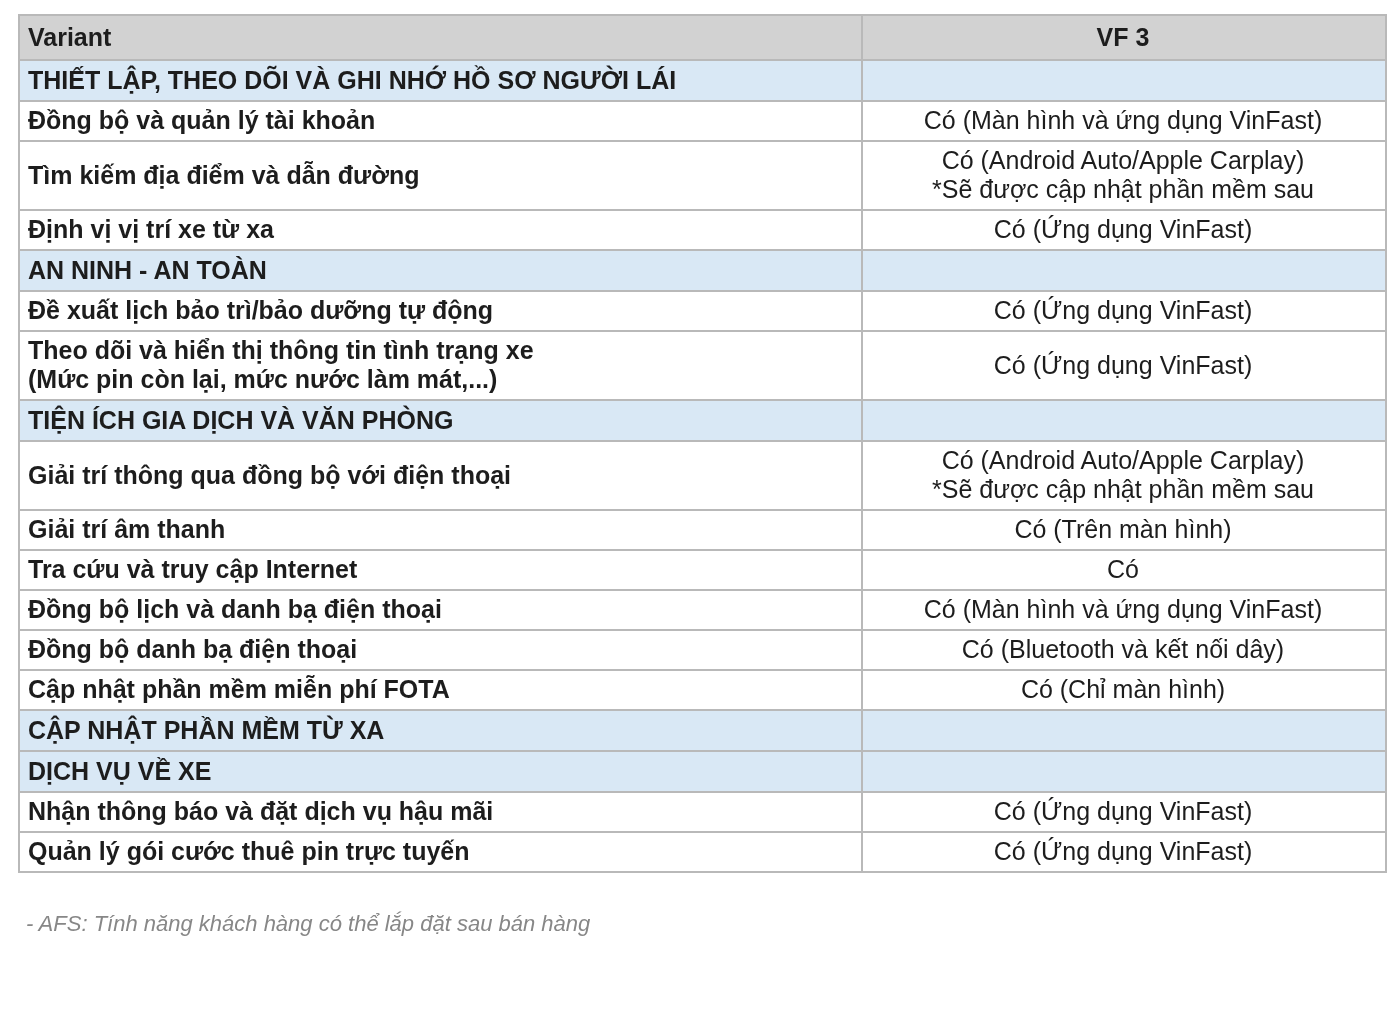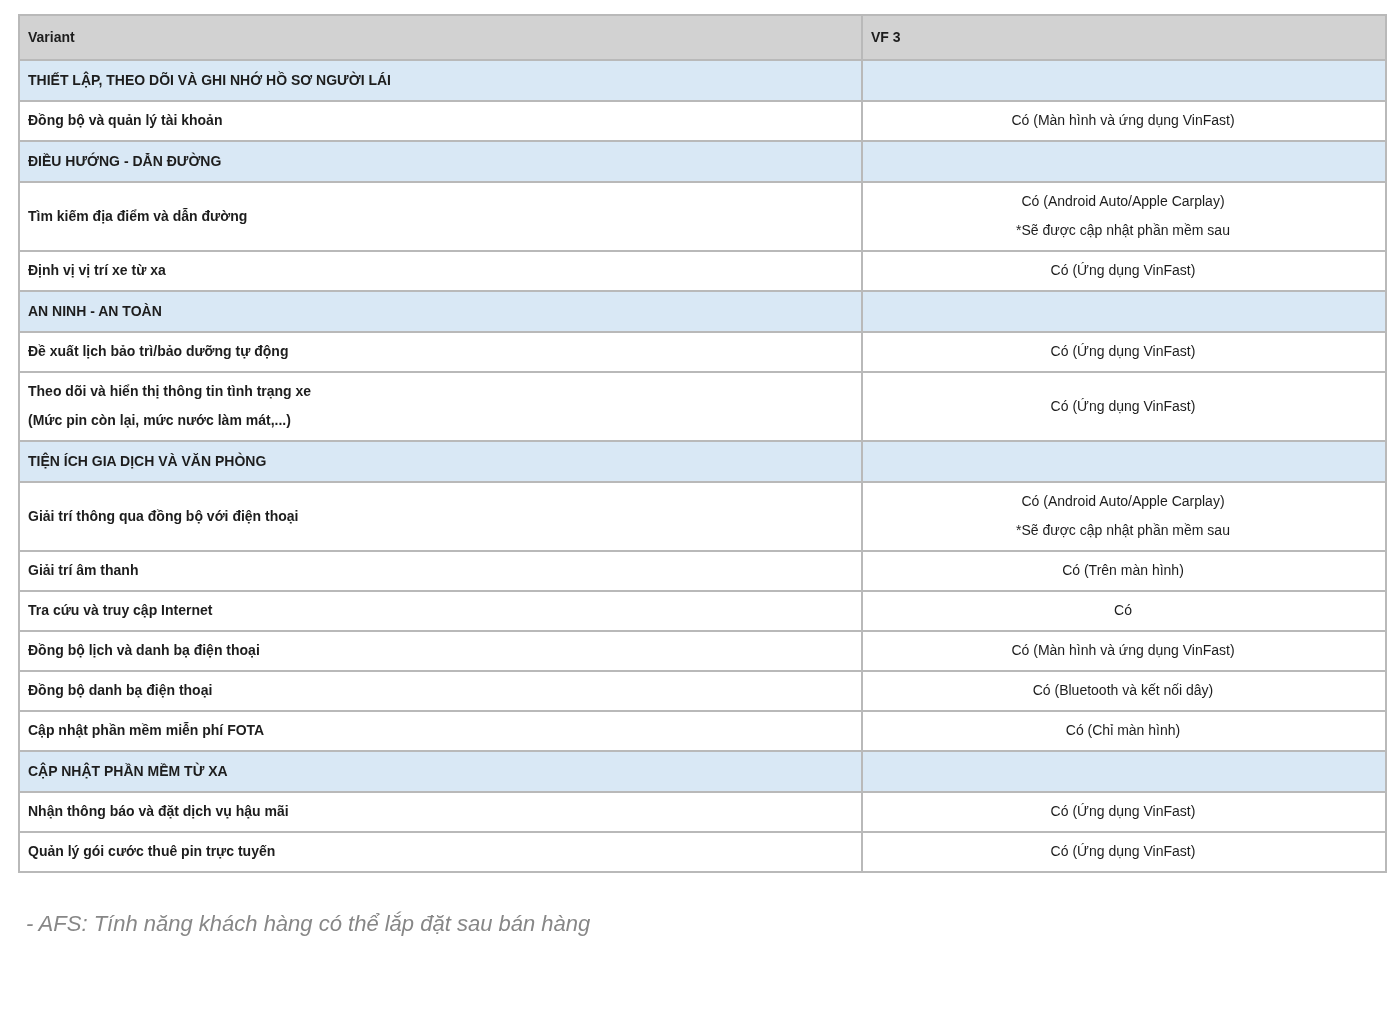--- a/index.html
+++ b/index.html
@@ -19,36 +19,36 @@
   }
   table.spec {
     border-collapse: collapse;
     table-layout: fixed;
     width: 1367px;
   }
   table.spec col.c1 { width: 843px; }
   table.spec col.c2 { width: 524px; }
   table.spec td, table.spec th {
     border: 2px solid #b9b9b9;
-    font-size: 14px;
+    font-size: 25px;
     vertical-align: middle;
     box-sizing: border-box;
     white-space: pre-line;
     line-height: 29px;
     padding-left: 8px;
   }
   th.head-left {
     background: #d2d2d2;
     text-align: left;
     padding: 7px 10px 7px 22px;
     font-weight: bold;
   }
   th.head-right {
     background: #d2d2d2;
-    text-align: left;
+    text-align: center;
     padding: 7px 10px;
     font-weight: bold;
   }
   td.section-left {
     background: #d9e8f5;
     font-weight: bold;
     text-align: left;
     padding: 5px 10px 5px 22px;
     margin-top: 44px;
   }
@@ -100,24 +100,20 @@
     <tbody id="spec-body">
         <tr>
           <td class="section-left">THIẾT LẬP, THEO DÕI VÀ GHI NHỚ HỒ SƠ NGƯỜI LÁI</td>
           <td class="section-right"></td>
         </tr>
         <tr>
           <td class="feature-cell">Đồng bộ và quản lý tài khoản</td>
           <td class="value-cell">Có (Màn hình và ứng dụng VinFast)</td>
         </tr>
         <tr>
-          <td class="section-left">ĐIỀU HƯỚNG - DẪN ĐƯỜNG</td>
-          <td class="section-right"></td>
-        </tr>
-        <tr>
           <td class="feature-cell">Tìm kiếm địa điểm và dẫn đường</td>
           <td class="value-cell">Có (Android Auto/Apple Carplay)
 *Sẽ được cập nhật phần mềm sau</td>
         </tr>
         <tr>
           <td class="feature-cell">Định vị vị trí xe từ xa</td>
           <td class="value-cell">Có (Ứng dụng VinFast)</td>
         </tr>
         <tr>
           <td class="section-left">AN NINH - AN TOÀN</td>
@@ -159,20 +155,24 @@
         </tr>
         <tr>
           <td class="feature-cell">Cập nhật phần mềm miễn phí FOTA</td>
           <td class="value-cell">Có (Chỉ màn hình)</td>
         </tr>
         <tr>
           <td class="section-left">CẬP NHẬT PHẦN MỀM TỪ XA</td>
           <td class="section-right"></td>
         </tr>
         <tr>
+          <td class="section-left">DỊCH VỤ VỀ XE</td>
+          <td class="section-right"></td>
+        </tr>
+        <tr>
           <td class="feature-cell">Nhận thông báo và đặt dịch vụ hậu mãi</td>
           <td class="value-cell">Có (Ứng dụng VinFast)</td>
         </tr>
         <tr>
           <td class="feature-cell">Quản lý gói cước thuê pin trực tuyến</td>
           <td class="value-cell">Có (Ứng dụng VinFast)</td>
         </tr>
       </tbody>
   </table>
 

